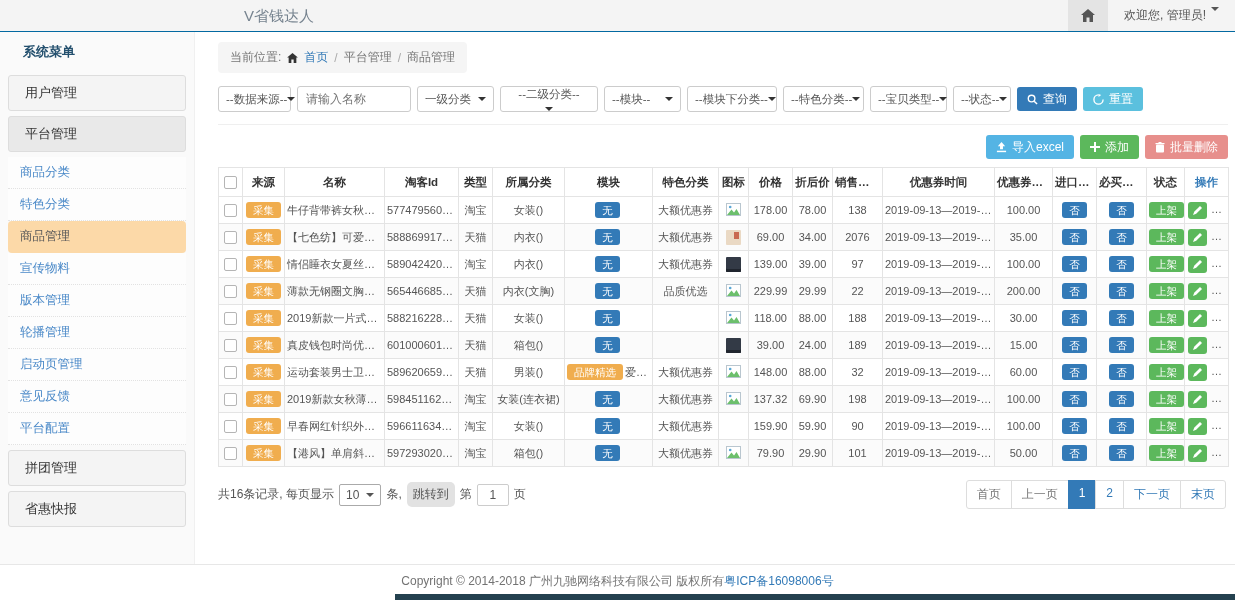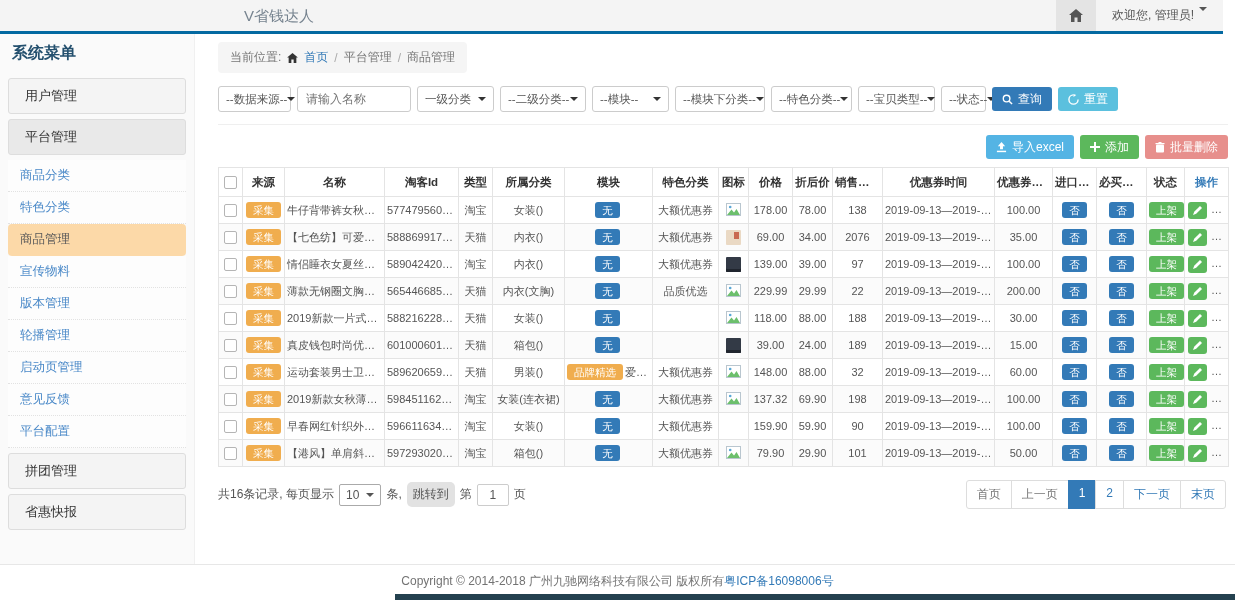--- a/index.html
+++ b/index.html
@@ -1,29 +1,29 @@
 <!DOCTYPE html>
 <html><head>
 <meta charset="utf-8">
 <style>
   html,body{margin:0;padding:0}
   body{
     width:1235px;height:600px;overflow:hidden;position:relative;
     background:#fff;color:#333;font-family:"Liberation Sans","DejaVu Sans",sans-serif;font-size:12px;
   }
   
-  .topbar{position:absolute;top:0;left:0;right:12px;height:31px;background:#f4f4f4;border-bottom:3px solid #0369a1;z-index:3}
+  .topbar{position:absolute;top:0;left:0;right:0;height:31px;background:#f4f4f4;border-bottom:1px solid #0369a1;z-index:3}
   .topbar-title{position:absolute;left:244px;top:0;line-height:31px;font-size:15px;color:#76838f}
   .topbar-right{position:absolute;right:0;top:0;height:31px;display:flex;align-items:center}
   .home-btn{width:40px;height:31px;background:#e4e4e4;display:flex;align-items:center;justify-content:center;cursor:pointer}
   .welcome{padding:0 16px;color:#555;display:flex;align-items:flex-start;gap:5px;cursor:pointer}
   .caret-dn{display:inline-block;width:0;height:0;border-left:4px solid transparent;border-right:4px solid transparent;border-top:4px solid #555}
   
   .sidebar{position:absolute;left:0;top:31px;width:194px;bottom:36px;background:#fafafa;overflow:hidden;border-right:1px solid #f0f0f0}
-  .sidebar-title{padding:12px 12px 9px;font-size:16px;font-weight:bold;color:#24506e}
+  .sidebar-title{padding:12px 23px 9px;font-size:13px;font-weight:bold;color:#24506e}
   .side-group{margin:5px 8px;background:#f4f4f4;border:1px solid #ddd;border-radius:3px;padding:8px 16px;color:#333;font-size:13px;cursor:pointer}
   .side-group.active{background:#e9e9e9}
   .side-sub{margin:0 8px;padding:7px 12px;background:#fdfdfd;color:#4a89c8;font-size:12.5px;border-bottom:1px dotted #e2e2e2;cursor:pointer}
   .side-sub.active{background:#fcd9a8;border-radius:4px;color:#5a5a5a;border-bottom-color:transparent}
   
   .main{position:absolute;left:218px;top:31px;width:1010px}
   .breadcrumb{display:inline-flex;margin-top:11px;background:#f5f5f5;border-radius:4px;padding:7px 12px;gap:6px;align-items:center;color:#777}
   .breadcrumb .link{color:#337ab7;cursor:pointer}
   .breadcrumb .sep{color:#aaa}
   .filters{display:flex;gap:6px;margin-top:13px;align-items:center}
@@ -129,41 +129,41 @@
 
   <div class="sel" style="width: 73px;">
         <span>--数据来源--</span>
         <i class="caret-dn"></i>
       </div>
       <input class="inp" placeholder="请输入名称" style="width: 114px;">
       <div class="sel" style="width: 77px;">
         <span>一级分类</span>
         <i class="caret-dn"></i>
       </div>
-      <div class="sel" style="width: 86px;">
+      <div class="sel" style="width: 98px; flex-direction: column;">
         <span>--二级分类--</span>
         <i class="caret-dn"></i>
       </div>
       <div class="sel" style="width: 77px;">
         <span>--模块--</span>
         <i class="caret-dn"></i>
       </div>
       <div class="sel" style="width: 90px;">
         <span>--模块下分类--</span>
         <i class="caret-dn"></i>
       </div>
       <div class="sel" style="width: 81px;">
         <span>--特色分类--</span>
         <i class="caret-dn"></i>
       </div>
       <div class="sel" style="width: 77px;">
         <span>--宝贝类型--</span>
         <i class="caret-dn"></i>
       </div>
-      <div class="sel" style="width: 45px;">
+      <div class="sel" style="width: 58px;">
         <span>--状态--</span>
         <i class="caret-dn"></i>
       </div>
       <button class="btn btn-primary">
         <svg width="11" height="11" viewBox="0 0 12 12">
           <circle cx="5" cy="5" r="3.6" fill="none" stroke="#fff" stroke-width="1.5"></circle>
           <line x1="7.8" y1="7.8" x2="11" y2="11" stroke="#fff" stroke-width="1.6"></line>
         </svg>
         <span>查询</span>
       </button>

